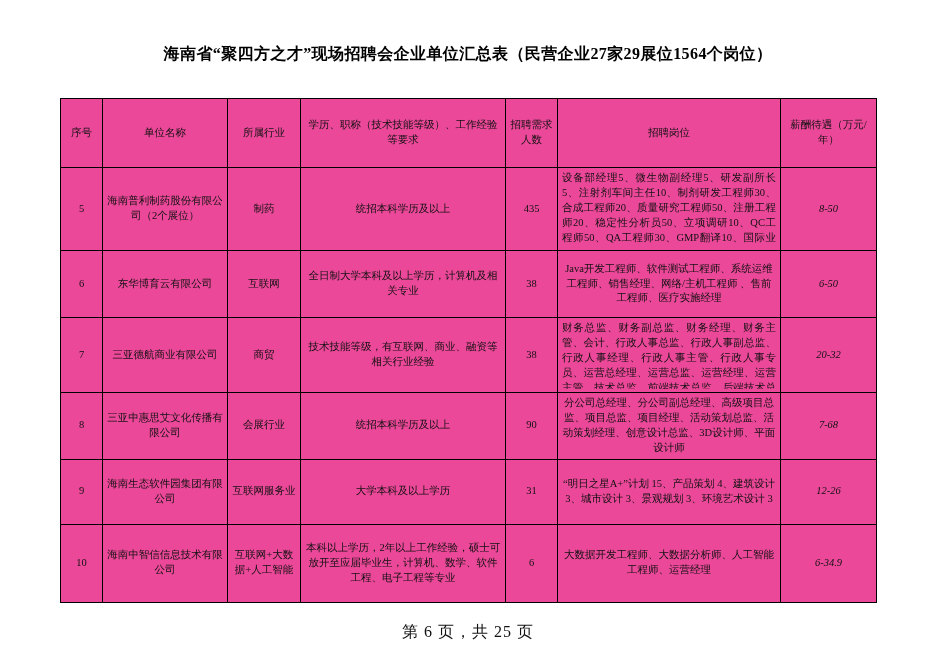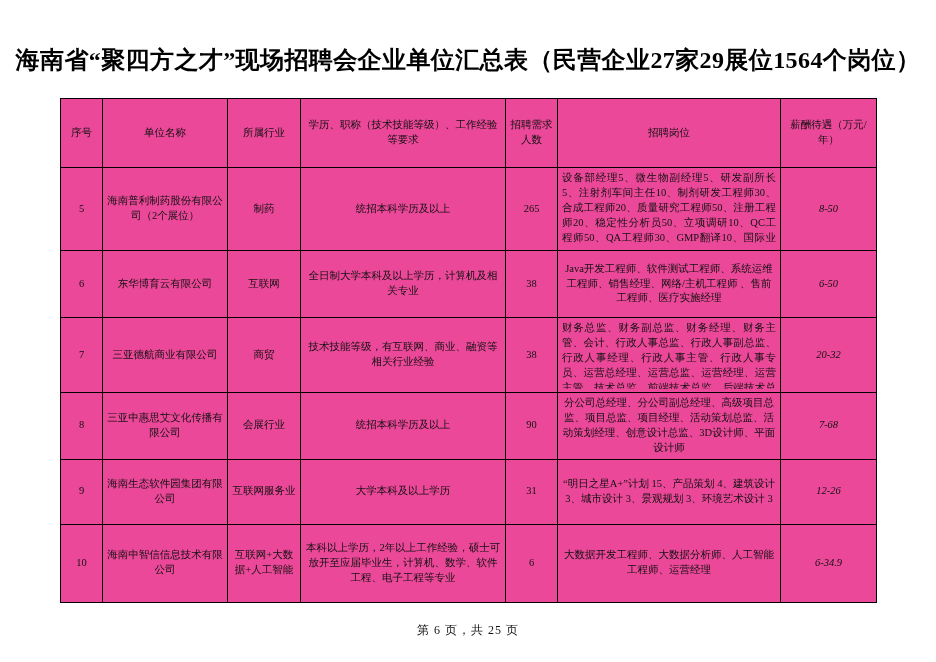--- a/index.html
+++ b/index.html
@@ -23,21 +23,21 @@
     box-sizing: border-box;
   }
   .doc-title {
     position: absolute;
     top: 44px;
     left: 0;
     width: 936px;
     text-align: center;
     font-family: "Liberation Serif", "DejaVu Serif", serif;
     font-weight: bold;
-    font-size: 24px;
+    font-size: 16px;
     letter-spacing: 0.4px;
     color: #000;
     white-space: nowrap;
   }
   .table-wrap {
     position: absolute;
     top: 98px;
     left: 60px;
     width: 816px;
   }
@@ -104,21 +104,21 @@
 
   tr.r5  td.cell-jobs .jobs-inner { max-height: 76px; }
   tr.r7  td.cell-jobs .jobs-inner { max-height: 68px; }
 
   .footer {
     position: absolute;
     top: 622px;
     left: 0;
     width: 936px;
     text-align: center;
-    font-size: 12px;
+    font-size: 16px;
     letter-spacing: 1px;
     color: #111;
   }
 </style>
 </head>
 <body>
 
 <div class="page">
 
   <div class="doc-title">海南省“聚四方之才”现场招聘会企业单位汇总表（民营企业27家29展位1564个岗位）</div>
@@ -144,21 +144,21 @@
           <td>招聘岗位</td>
           <td>薪酬待遇（万元/年）</td>
         </tr>
       </thead>
       <tbody>
         <tr class="r5">
           <td class="cell-idx">5</td>
           <td class="cell-name">海南普利制药股份有限公司（2个展位）</td>
           <td class="cell-industry">制药</td>
           <td class="cell-req">统招本科学历及以上</td>
-          <td class="cell-count">265</td>
+          <td class="cell-count">435</td>
           <td class="cell-jobs clipped">
               <span class="jobs-inner">设备部经理5、微生物副经理5、研发副所长5、注射剂车间主任10、制剂研发工程师30、合成工程师20、质量研究工程师50、注册工程师20、稳定性分析员50、立项调研10、QC工程师50、QA工程师30、GMP翻译10、国际业务员30、微生物工程师50、设备工程师10、质量管理员30、动物实验员20</span>
             </td>
           <td class="cell-salary">8-50</td>
         </tr>
         <tr class="r6">
           <td class="cell-idx">6</td>
           <td class="cell-name">东华博育云有限公司</td>
           <td class="cell-industry">互联网</td>
           <td class="cell-req">全日制大学本科及以上学历，计算机及相关专业</td>

